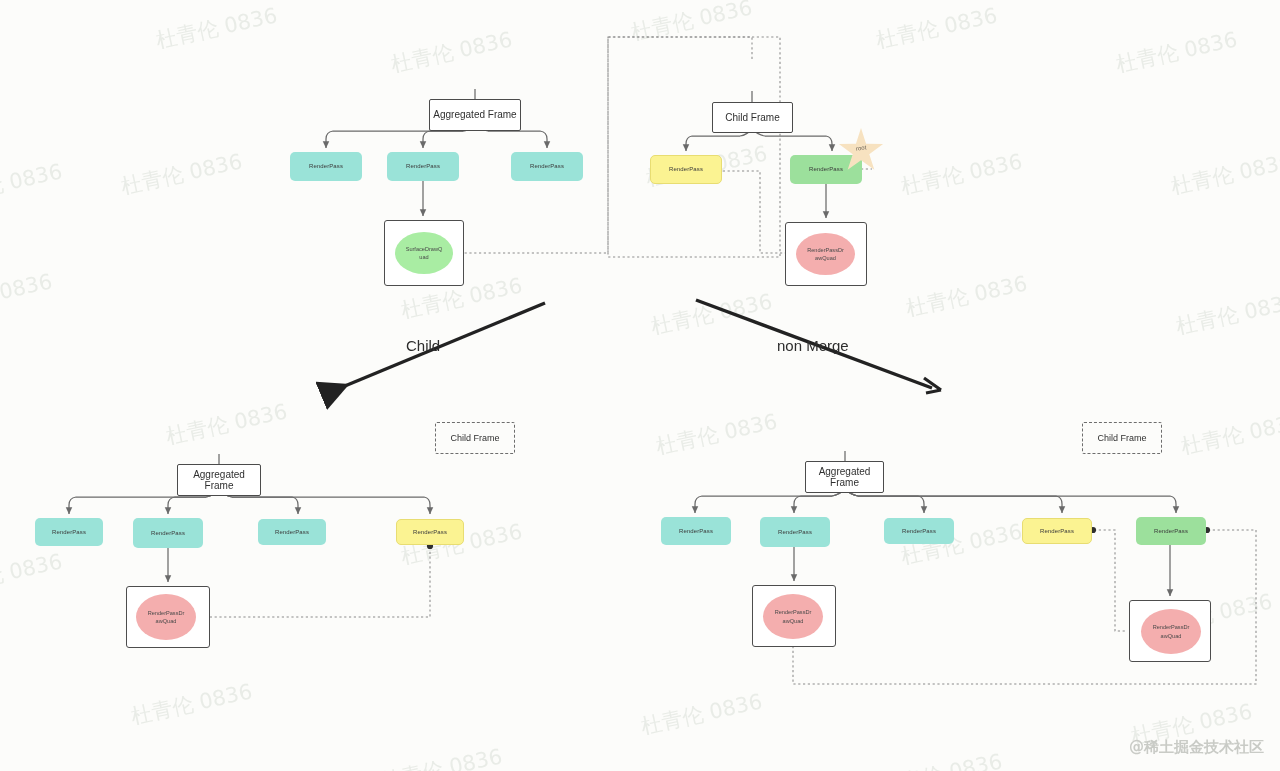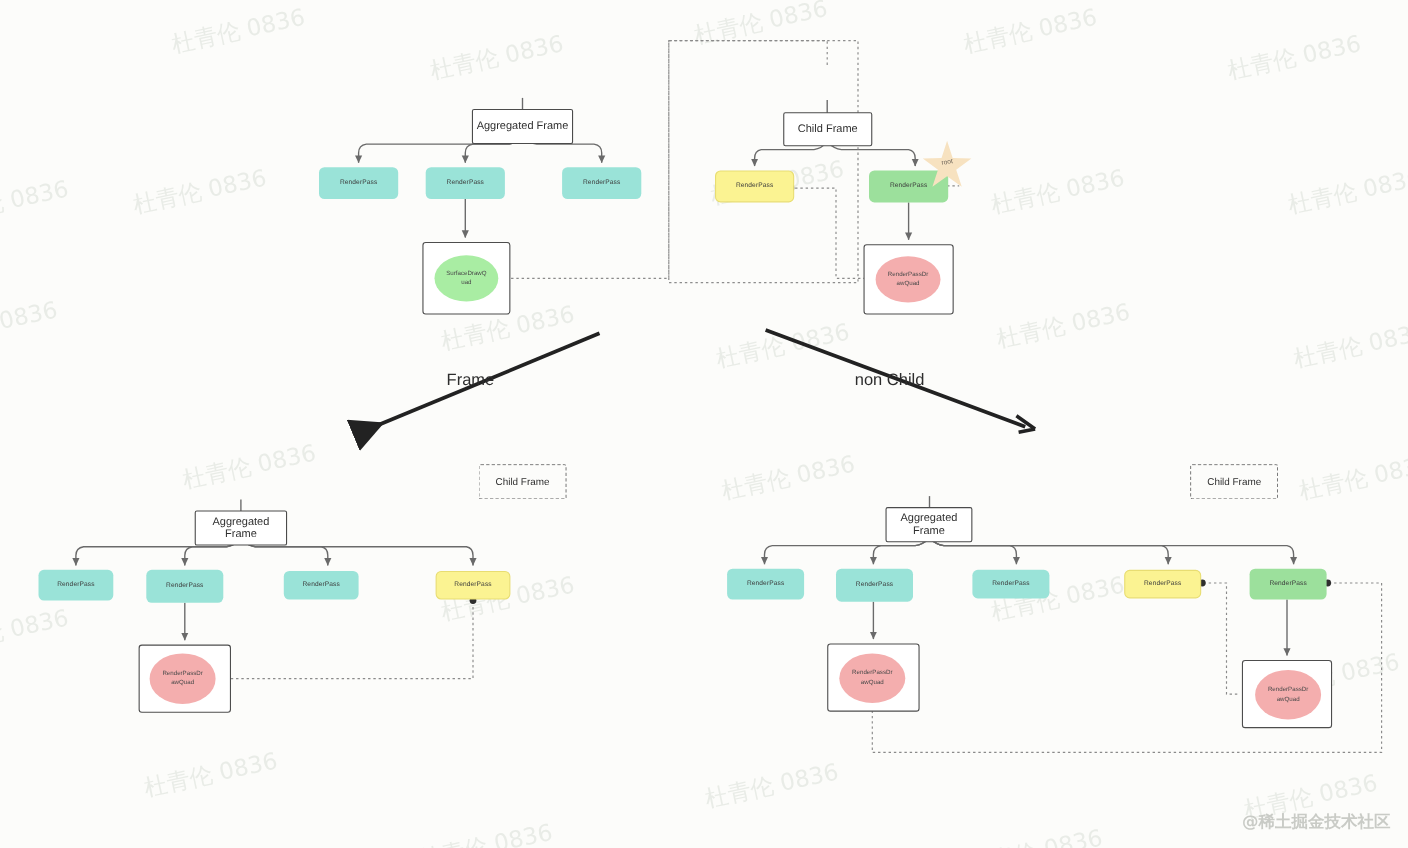--- a/index.html
+++ b/index.html
@@ -269,22 +269,22 @@
   </div>
 
   <div class="node quad-box" style="left:785px;top:222px;width:82px;height:64px;"></div>
   <div class="ellipse red" style="left:796px;top:233px;width:59px;height:42px;">
     <span>
       <span>RenderPassDr</span><br>
       <span>awQuad</span>
     </span>
   </div>
 
-  <div class="branch-label" style="left:406px;top:337px;">Frame</div>
-  <div class="branch-label" style="left:777px;top:337px;">non Child</div>
+  <div class="branch-label" style="left:406px;top:337px;">Child</div>
+  <div class="branch-label" style="left:777px;top:337px;">non Merge</div>
 
   <div class="node frame" style="left:177px;top:422px;width:84px;height:32px;">
     <span>Aggregated Frame</span>
   </div>
   <div class="node frame-dashed" style="left:435px;top:422px;width:80px;height:32px;">
     <span>Child Frame</span>
   </div>
 
   <div class="node pass teal" style="left:35px;top:518px;width:68px;height:28px;">
     <span>RenderPass</span>

